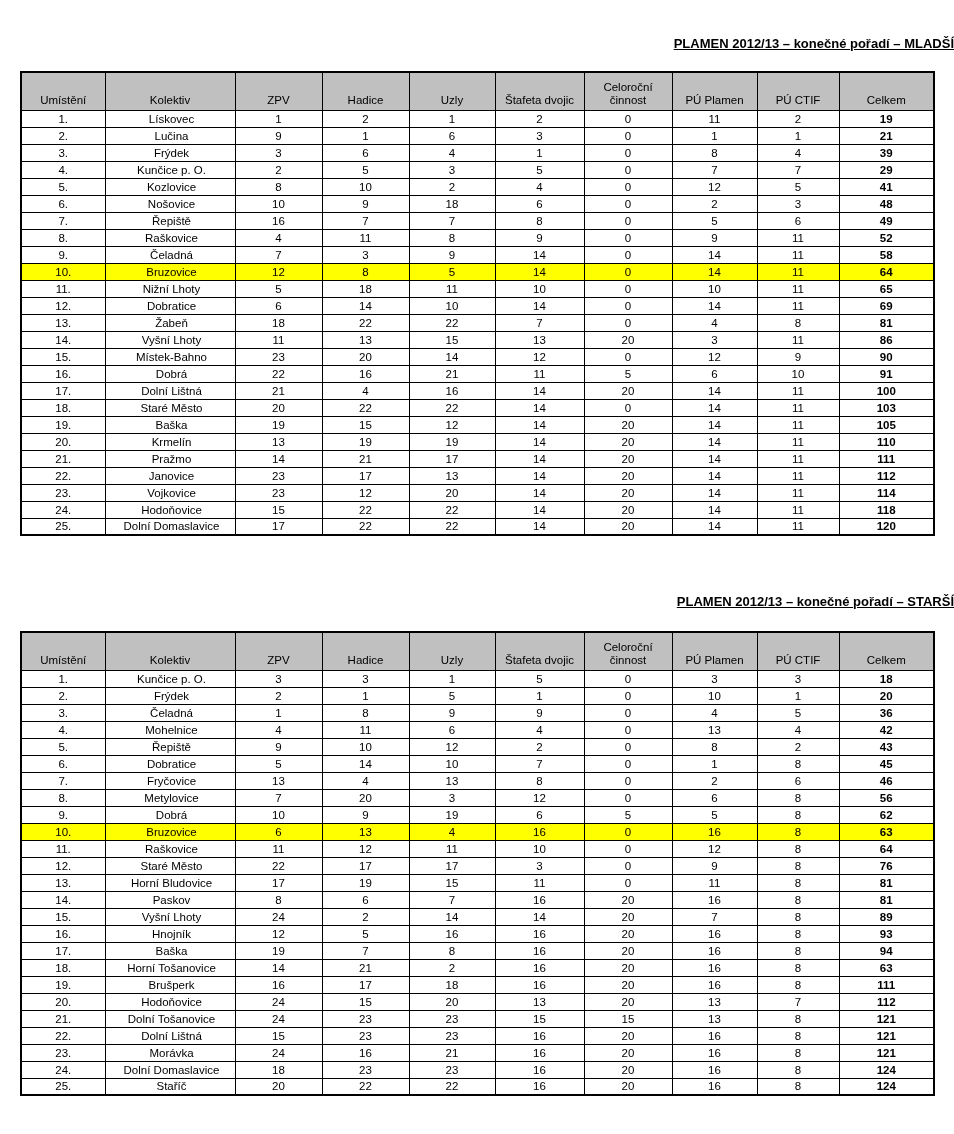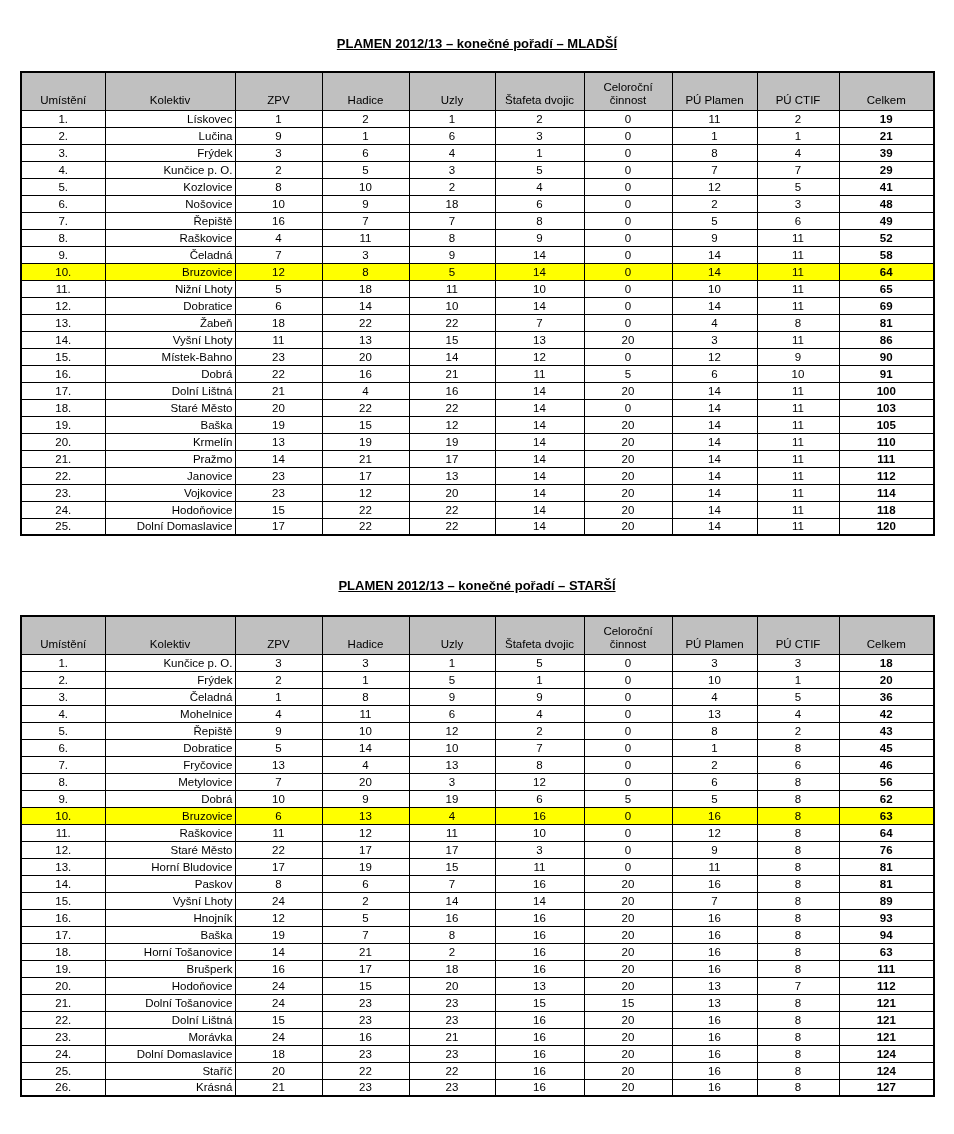--- a/index.html
+++ b/index.html
@@ -11,28 +11,28 @@
   }
   .page {
     position: relative;
     width: 954px;
     height: 1134px;
     background: #ffffff;
     overflow: hidden;
   }
   .doc-title {
     margin: 0;
-    text-align: center;
+    text-align: right;
     font-size: 13px;
     line-height: 15px;
     font-weight: bold;
     text-decoration: underline;
   }
   .title-top-1 { padding-top: 36px; padding-bottom: 20px; }
-  .title-top-2 { padding-top: 42px; padding-bottom: 22px; }
+  .title-top-2 { padding-top: 58px; padding-bottom: 22px; }
 
   table.results {
     border-collapse: collapse;
     table-layout: fixed;
     margin-left: 20px;
     width: 913px;
     border: 2px solid #000;
     background: #ffffff;
   }
   col.c0 { width: 84px; }
@@ -64,21 +64,21 @@
   th:last-child { font-weight: normal; }
 
   tbody tr { height: 17px; }
   td {
     text-align: center;
     vertical-align: middle;
     padding: 0 2px;
     white-space: nowrap;
     line-height: 14px;
   }
-  td.team { text-align: right; padding-left: 5px; }
+  td.team { text-align: center; padding-left: 5px; }
   td.total { font-weight: bold; }
   tr.hl td { background: var(--highlight-bg, #ffff00); }
 </style>
 </head>
 <body>
 
 <div class="page">
 
   <section>
     <h1 class="doc-title title-top-1">PLAMEN 2012/13 – konečné pořadí – MLADŠÍ</h1>
@@ -737,29 +737,17 @@
             <td class="team">Staříč</td>
             <td>20</td>
             <td>22</td>
             <td>22</td>
             <td>16</td>
             <td>20</td>
             <td>16</td>
             <td>8</td>
             <td class="total">124</td>
           </tr>
-          <tr>
-            <td>26.</td>
-            <td class="team">Krásná</td>
-            <td>21</td>
-            <td>23</td>
-            <td>23</td>
-            <td>16</td>
-            <td>20</td>
-            <td>16</td>
-            <td>8</td>
-            <td class="total">127</td>
-          </tr>
         </tbody>
     </table>
   </section>
 
 </div>
 
 </body></html>

